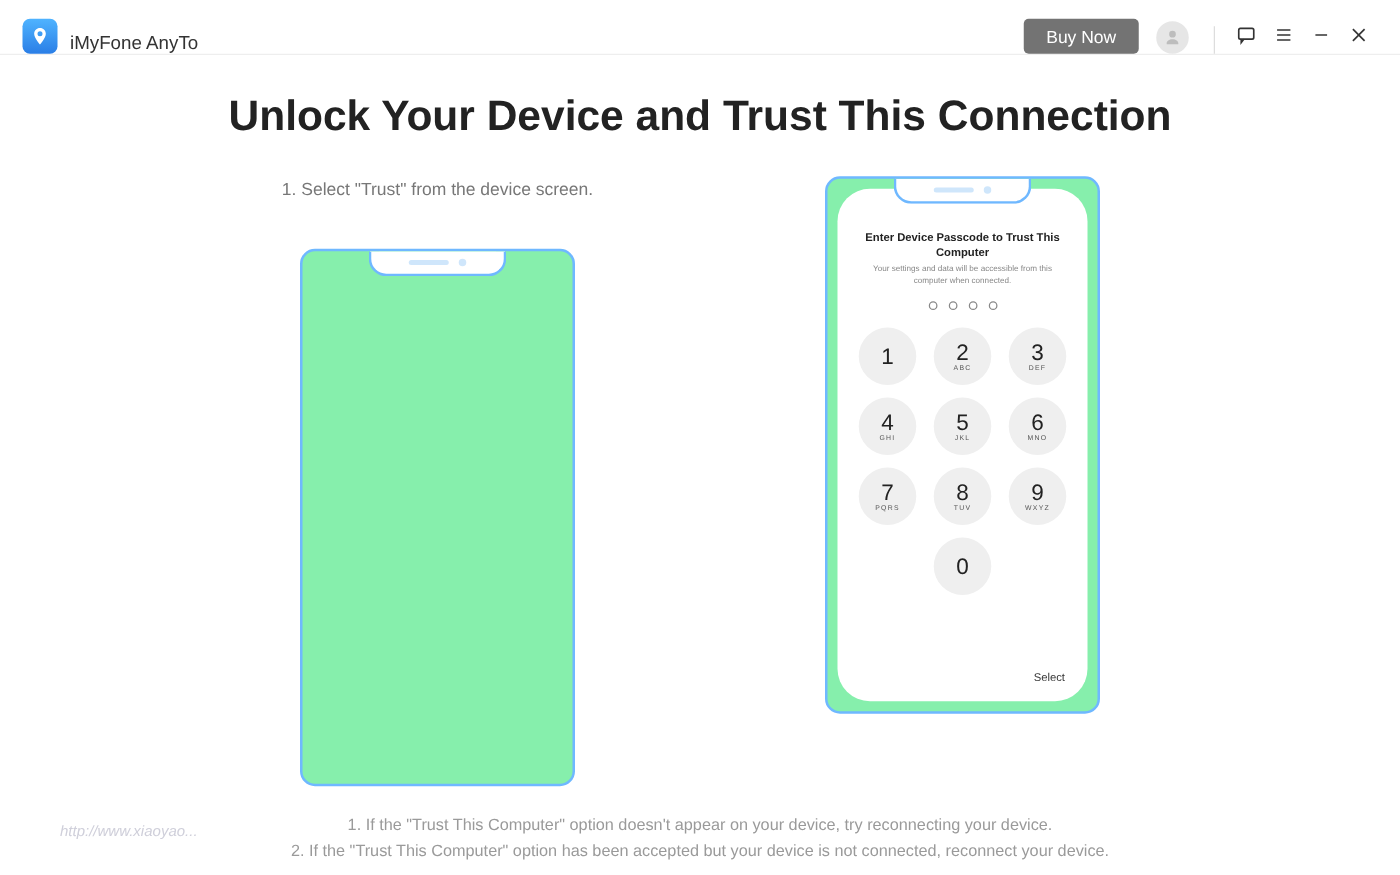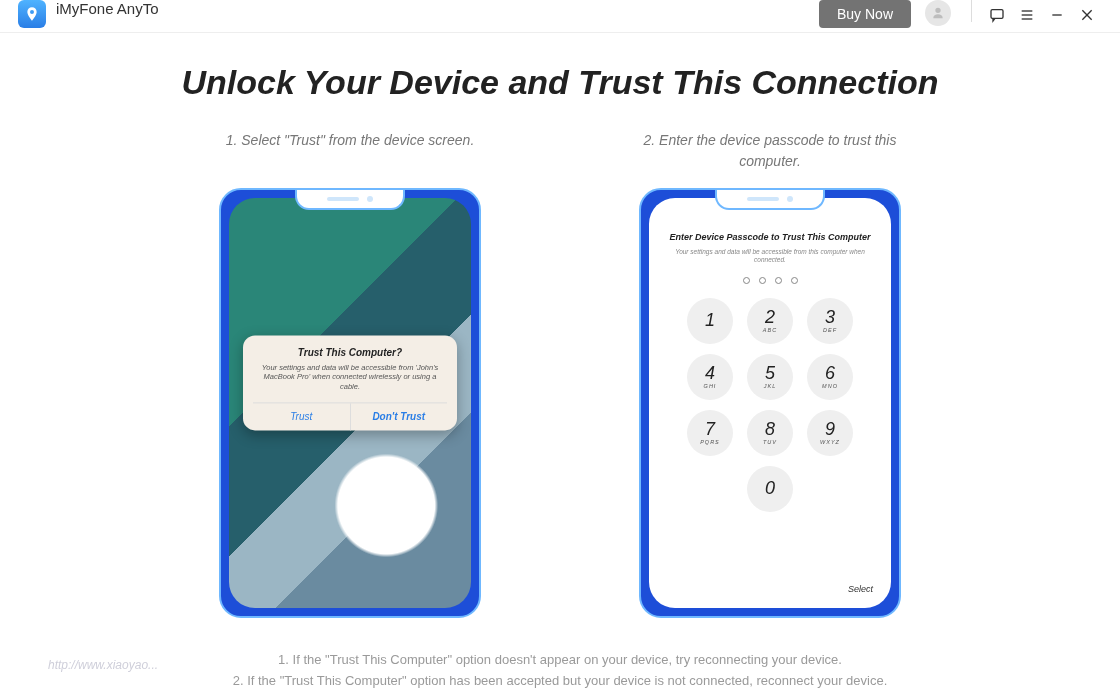--- a/index.html
+++ b/index.html
@@ -6,23 +6,23 @@
   body {
     width: 1120px;
     height: 700px;
     background: #fff;
     font-family: "Segoe UI", Arial, sans-serif;
     color: #333;
     overflow: hidden;
     position: relative;
   }
   .titlebar {
-    height: 33px;
+    height: 44px;
     display: flex;
-    align-items: flex-start;
+    align-items: flex-end;
     padding: 0 18px;
     border-bottom: 1px solid #eee;
   }
   .app-logo {
     width: 28px; height: 28px;
     border-radius: 6px;
     background: linear-gradient(180deg,#4fb3ff,#2a7ee6);
     display:flex;align-items:center;justify-content:center;
     margin-right: 10px;
   }
@@ -48,21 +48,21 @@
   }
   .avatar svg { width:16px;height:16px;fill:#bdbdbd; }
   .vdiv { width:1px; height:22px; background:#ddd; margin: 0 10px; }
   .title-icon {
     width:30px; height:30px;
     display:flex;align-items:center;justify-content:center;
     cursor:pointer;
     color:#333;
   }
   .title-icon svg { width:16px; height:16px; stroke:#333; fill:none; stroke-width:2; }
-  .main { padding: 30px 20px 0; font-style: italic; }
+  .main { padding: 30px 20px 0; }
   .page-title {
     text-align:center;
     font-size: 34px;
     font-weight: 600;
     color:#222;
     margin-bottom: 28px;
   }
   .steps {
     display:flex;
     justify-content:center;
@@ -70,28 +70,28 @@
   }
   .step-col { width: 300px; text-align:center; }
   .step-caption {
     color:#777;
     font-size: 14px;
     line-height: 1.5;
     margin-bottom: 16px;
     min-height: 42px;
   }
   .phone {
-    width: 262px;
+    width: 220px;
     height: 430px;
     border: 2px solid #6fb8ff;
-    border-radius: 22px;
+    border-radius: 12px;
     margin: 0 auto;
     position: relative;
     overflow:hidden;
-    background:#1d4ed8;
+    background:#86efac;
   }
   .notch-bar {
     position:absolute;
     top:0; left:0; right:0;
     height: 24px;
     display:flex;
     justify-content:center;
   }
   .notch {
     width: 110px;
@@ -225,41 +225,30 @@
 </div>
 
 <div class="main">
   <h1 class="page-title">Unlock Your Device and Trust This Connection</h1>
 
   <div class="steps">
 
     <div class="step-col">
       <div class="step-caption">1. Select "Trust" from the device screen.</div>
       <div class="phone">
-        <div class="screen1">
-          <div class="dialog">
-            <div class="dialog-title">Trust This Computer?</div>
-            <div class="dialog-body">Your settings and data will be accessible from 'John's MacBook Pro' when connected wirelessly or using a cable.</div>
-            <div class="dialog-btns">
-              <div>Trust</div>
-              <div>Don't Trust</div>
-            </div>
-          </div>
-        </div>
         <div class="notch-bar">
             <div class="notch">
               <span class="speaker"></span>
               <span class="cam"></span>
             </div>
           </div>
       </div>
     </div>
 
     <div class="step-col">
-      <div class="step-caption">2. Enter the device passcode to trust this computer.</div>
       <div class="phone">
         <div class="screen2">
           <div class="pass-title">Enter Device Passcode to Trust This Computer</div>
           <div class="pass-sub">Your settings and data will be accessible from this computer when connected.</div>
           <div class="dots">
               <span></span>
               <span></span>
               <span></span>
               <span></span>
             </div>

